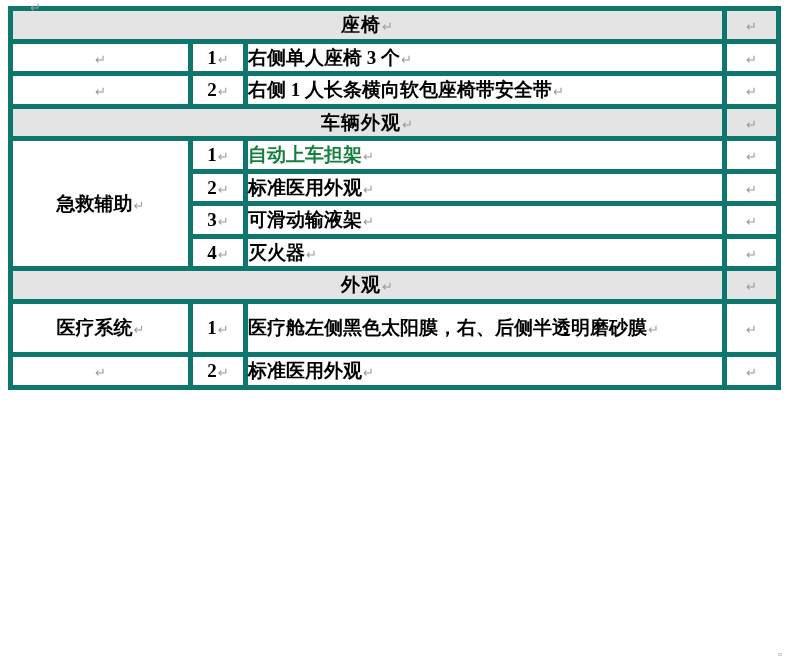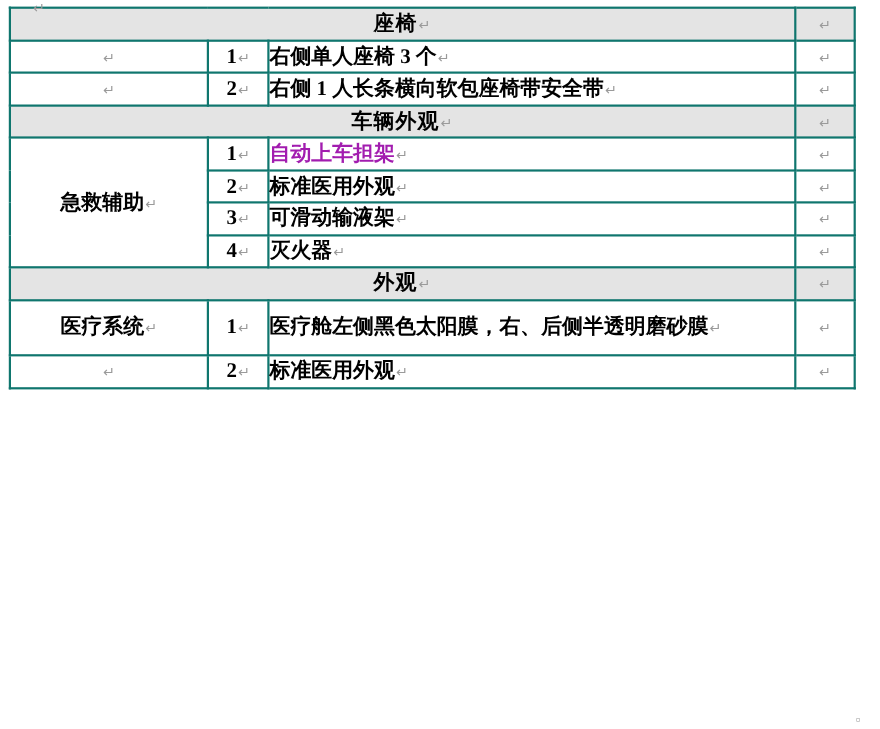--- a/index.html
+++ b/index.html
@@ -21,21 +21,21 @@
     box-sizing: border-box;
     padding: 6px 0 0 0;
   }
   table.spec {
     border-collapse: collapse;
     width: 768px;
     margin-left: 8px;
     table-layout: fixed;
   }
   table.spec td {
-    border: 2px solid #0f766e;
+    border: 5px solid #0f766e;
     vertical-align: middle;
     padding: 0;
     font-size: 19px;
     line-height: 1.45;
   }
   
   col.c1 { width: 180px; }
   col.c2 { width: 55px; }
   col.c3 { width: 479px; }
   col.c4 { width: 54px; }
@@ -85,21 +85,21 @@
     font-family: "Liberation Sans", sans-serif;
   }
   .pilcrow-inline {
     color: #9a9a9a;
     font-size: 13px;
     font-weight: normal;
     font-family: "Liberation Sans", sans-serif;
     margin-left: 1px;
   }
   .red-text {
-    color: #a21caf;
+    color: #15803d;
     text-align: center;
   }
   .empty-cell {
     text-align: center;
     padding: 6px 0;
   }
   .top-mark {
     position: absolute;
     top: 0px;
     left: 30px;

